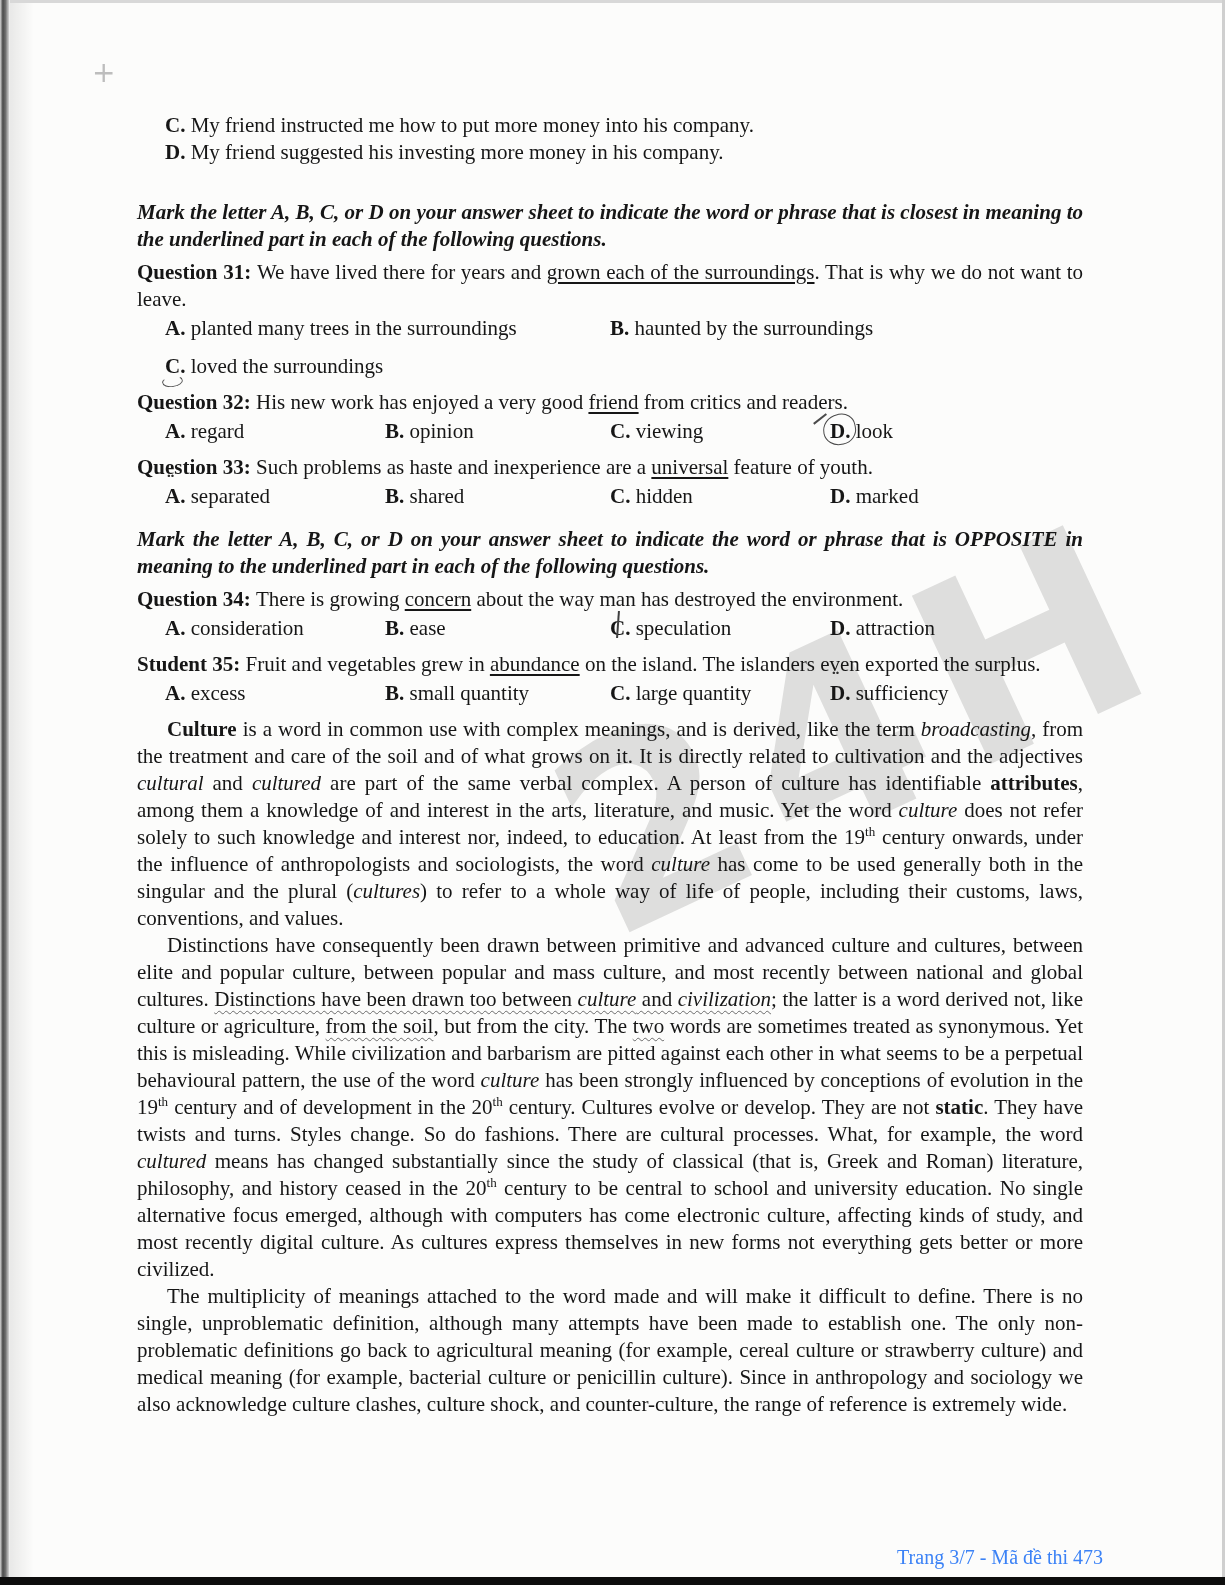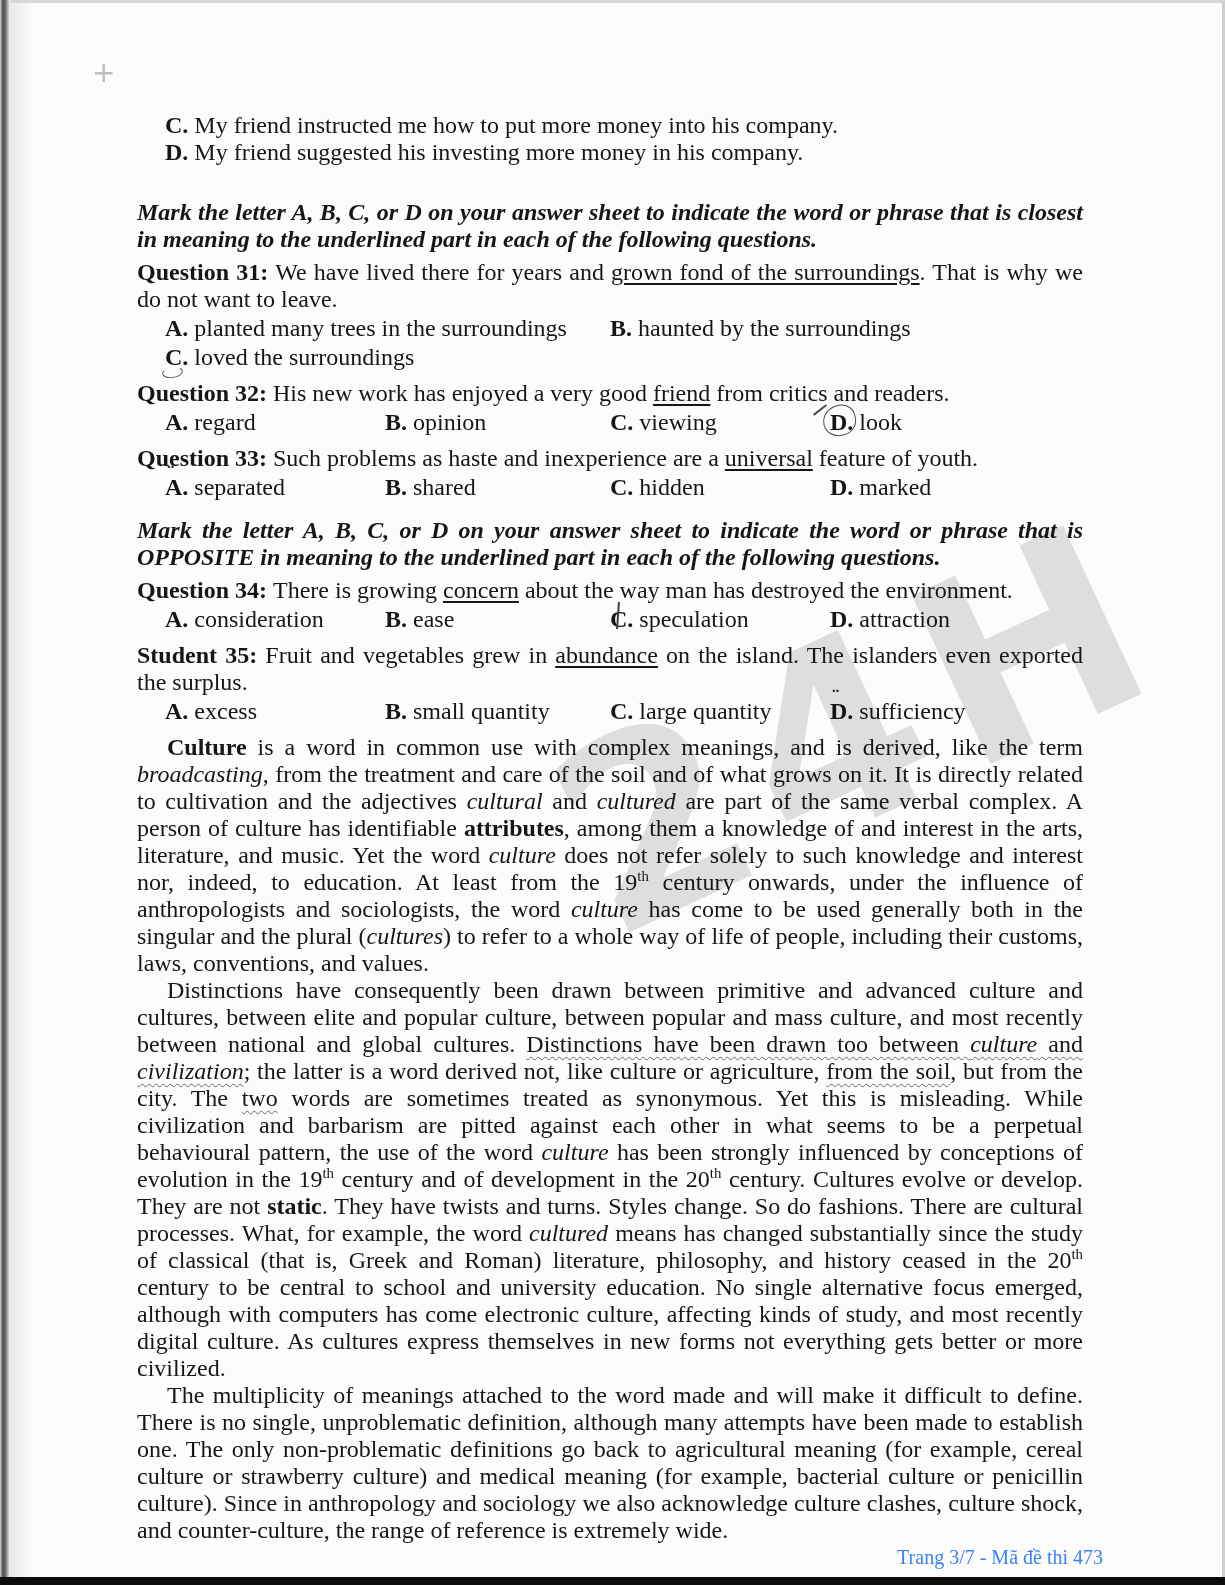--- a/index.html
+++ b/index.html
@@ -24,29 +24,29 @@
     transform:rotate(-25deg);transform-origin:0 0;
     font-family:"DejaVu Sans","Liberation Sans",sans-serif;
     font-weight:700;font-size:255px;letter-spacing:20px;line-height:1;
     color:rgba(45,45,45,0.14);white-space:nowrap;user-select:none;
   }
   .pen-plus{position:absolute;left:92px;top:56px;color:#bdbdbd;font-size:28px;z-index:1;
     font-family:"DejaVu Sans",sans-serif;}
   
   .content{
     position:absolute;left:137px;top:112px;width:946px;z-index:2;
-    font-size:24px;line-height:27px;
+    font-size:21px;line-height:27px;
   }
   .orphan{margin-bottom:33px;padding-left:28px;}
   .instruction{font-weight:700;font-style:italic;text-align:justify;margin-bottom:6px;}
   [data-name="instruction-opposite-meaning"]{margin-top:16px;}
   [data-name="instruction-reading-passage"]{margin-top:14px;margin-bottom:2px;}
   .q{margin-bottom:9px;}
   .q-text{margin:0;text-align:justify;}
-  .opts{display:grid;margin-left:28px;margin-top:2px;row-gap:2px;}
+  .opts{display:grid;margin-left:28px;margin-top:2px;row-gap:11px;}
   .cols-2{grid-template-columns:445px 1fr;}
   .cols-4{grid-template-columns:220px 225px 220px 1fr;}
   .passage{margin:0;text-align:justify;text-indent:30px;}
   .opt-label{font-weight:700;position:relative;display:inline-block;}
   .f-b{font-weight:700;}
   .f-i{font-style:italic;}
   .f-up{font-style:normal;}
   .f-u{text-decoration:underline;text-decoration-thickness:1.5px;text-underline-offset:3px;}
   .f-w{text-decoration:underline wavy #6b6b6b;text-decoration-thickness:1px;text-underline-offset:4px;}
   sup{font-size:0.62em;line-height:0;vertical-align:super;}
@@ -74,21 +74,21 @@
   <div class="edge-bottom" data-name="scan-edge-bottom"></div>
   <div class="watermark" data-name="watermark-text">24H CO</div>
   <div class="pen-plus" data-name="pen-plus-mark">+</div>
   <main class="content" id="doc" data-name="document-content">
       <div class="orphan" data-name="carryover-options">
         <div class="orphan-line" data-name="carryover-options-C"><span class="opt-label" data-name="option-label">C.</span> My friend instructed me how to put more money into his company.</div>
         <div class="orphan-line" data-name="carryover-options-D"><span class="opt-label" data-name="option-label">D.</span> My friend suggested his investing more money in his company.</div>
       </div>
       <div class="instruction" data-name="instruction-closest-meaning">Mark the letter A, B, C, or D on your answer sheet to indicate the word or phrase that is closest in meaning to the underlined part in each of the following questions.</div>
       <div class="q" data-name="question-31">
-        <p class="q-text" data-name="question-31-text"><span class="f-b" data-name="text-segment">Question 31: </span>We have lived there for years and <span class="f-u" data-name="text-segment">grown fond of the surroundings</span>. That is why we do not want to leave.</p>
+        <p class="q-text" data-name="question-31-text"><span class="f-b" data-name="text-segment">Question 31: </span>We have lived there for years and <span class="f-u" data-name="text-segment">grown each of the surroundings</span>. That is why we do not want to leave.</p>
         <div class="opts cols-2" data-name="question-31-options">
           <div class="opt" data-name="question-31-option-A"><span class="opt-label" data-name="option-label">A.</span> planted many trees in the surroundings</div>
           <div class="opt" data-name="question-31-option-B"><span class="opt-label" data-name="option-label">B.</span> haunted by the surroundings</div>
           <div class="opt" data-name="question-31-option-C"><span class="opt-label mark-squiggle" data-name="pen-marked-option-label">C.</span> loved the surroundings</div>
         </div>
       </div>
       <div class="q" data-name="question-32">
         <p class="q-text" data-name="question-32-text"><span class="f-b" data-name="text-segment">Question 32: </span>His new work has enjoyed a very good <span class="f-u" data-name="text-segment">friend</span> from critics and readers.</p>
         <div class="opts cols-4" data-name="question-32-options">
           <div class="opt" data-name="question-32-option-A"><span class="opt-label" data-name="option-label">A.</span> regard</div>

